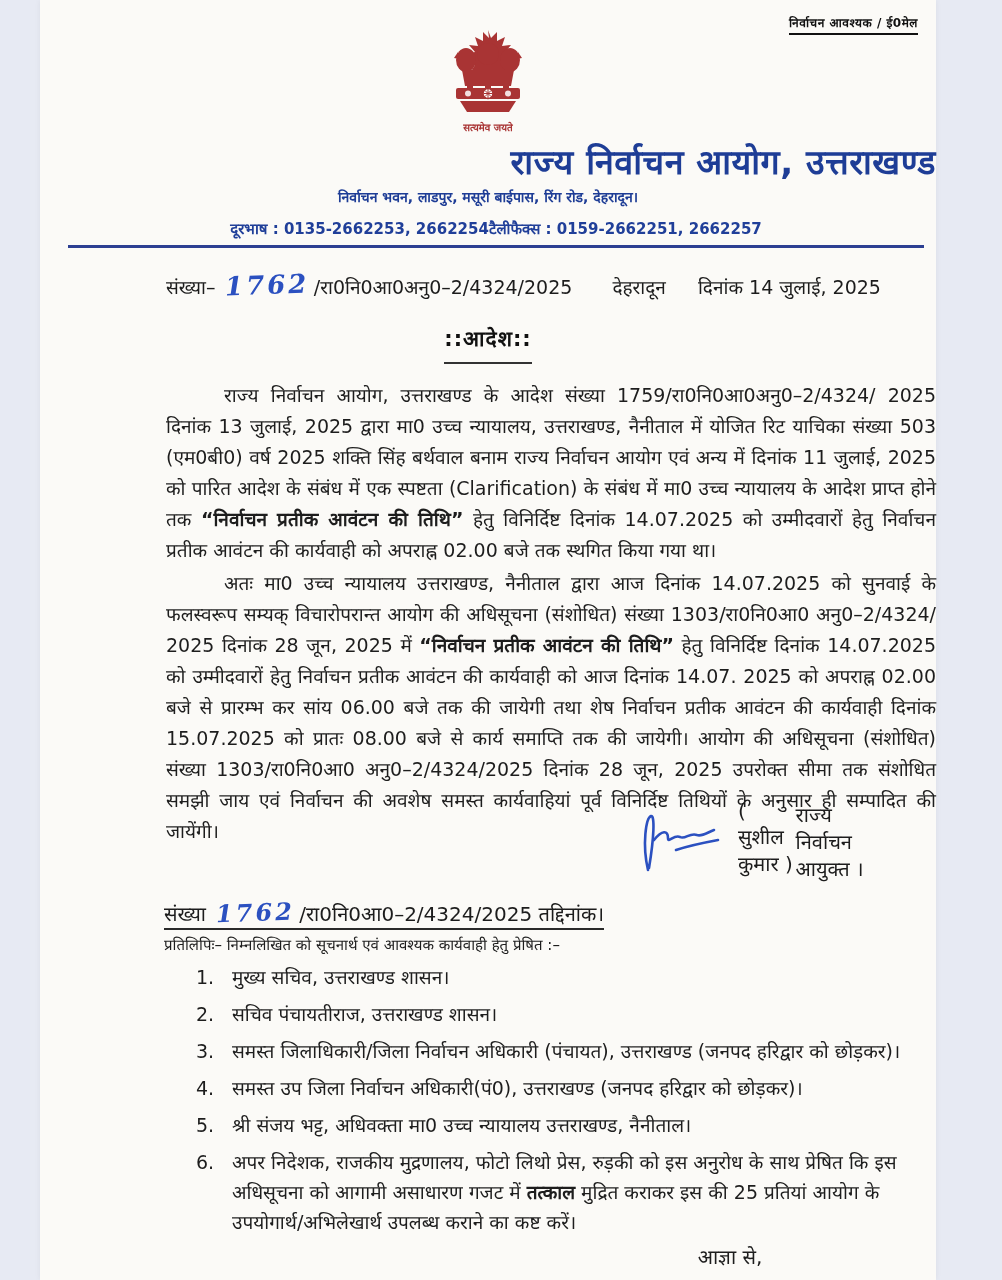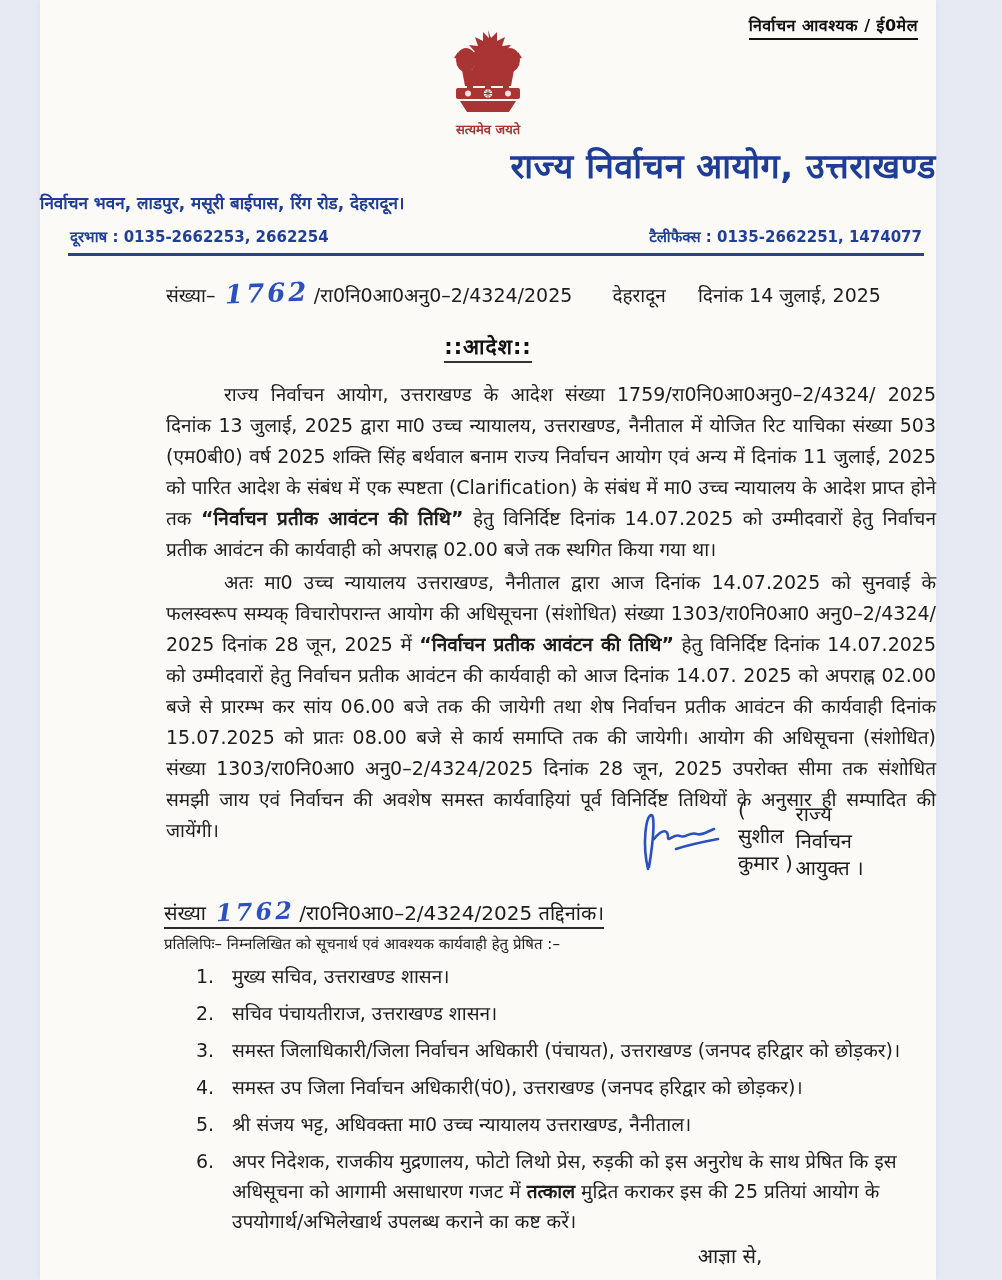--- a/index.html
+++ b/index.html
@@ -10,59 +10,59 @@
     color:#1f1f1f;
   }
   .canvas{position:relative;width:1002px;height:1280px;}
   .page{
     position:absolute;left:40px;top:0;width:896px;height:1280px;
     background:#fbfaf7;
     box-shadow:0 0 6px rgba(0,0,0,0.06);
   }
   .top-note{
     position:absolute;top:14px;right:18px;
-    font-size:16px;font-weight:bold;color:#111;
+    font-size:12px;font-weight:bold;color:#111;
     border-bottom:2px solid #111;padding-bottom:2px;
     letter-spacing:0.5px;
     text-align:right;
   }
   .emblem-wrap{margin-top:26px;text-align:center;}
   .emblem-wrap svg{display:block;margin:0 auto;}
-  .motto{font-size:13px;font-weight:bold;color:#a93434;margin-top:-2px;}
+  .motto{font-size:10px;font-weight:bold;color:#a93434;margin-top:-2px;}
   .org-name{
     text-align:right;font-size:34px;font-weight:bold;
     color:#1e3d96;margin-top:4px;letter-spacing:0.5px;
   }
   .org-address{
-    font-size:17px;font-weight:bold;
+    text-align:center;font-size:14px;font-weight:bold;
     color:#1e3d96;margin-top:3px;
   }
   .contact-row{
-    display:flex;justify-content:space-between;align-items:baseline;
+    display:flex;justify-content:center;align-items:baseline;
     margin:12px 14px 0 30px;
     font-size:15px;font-weight:bold;color:#203f99;
   }
   .rule{height:0;border:none;border-top:3px solid #2c3f92;margin:7px 12px 0 28px;}
   .ref-line{
     margin:22px 10px 0 126px;font-size:19px;font-weight:500;color:#1c1c1c;
     white-space:nowrap;
   }
   .hand{
     font-family:"DejaVu Serif","Liberation Serif",serif;
     font-style:italic;color:#2b50c0;font-weight:bold;
     font-size:26px;letter-spacing:3px;
     display:inline-block;transform:rotate(-2deg);padding:0 4px;
   }
   .hand.small{font-size:24px;}
   .ref-place{margin-left:34px;}
   .ref-date{margin-left:26px;}
   .order-heading-wrap{text-align:center;margin-top:24px;}
   .order-heading{
     display:inline-block;font-size:21px;font-weight:bold;color:#111;
-    border-bottom:2px solid #333;padding-bottom:1px;letter-spacing:1px;
+    border-bottom:2px solid #333;padding-bottom:10px;letter-spacing:1px;
   }
   .body-text{margin:16px 0 0 126px;}
   .para{
     font-size:19px;line-height:31px;text-align:justify;
     text-indent:58px;margin:0;color:#1d1d1d;
   }
   .para + .para{margin-top:2px;}
   .para b{font-weight:bold;}
   .sign1{
     width:260px;margin:-48px 58px 0 auto;
@@ -139,21 +139,21 @@
         </svg>
       </span>
       <div class="motto">सत्यमेव जयते</div>
     </div>
 
     <div class="org-name">राज्य निर्वाचन आयोग, उत्तराखण्ड</div>
     <div class="org-address">निर्वाचन भवन, लाडपुर, मसूरी बाईपास, रिंग रोड, देहरादून।</div>
 
     <div class="contact-row">
       <span>दूरभाष : 0135-2662253, 2662254</span>
-      <span>टैलीफैक्स : 0135-2662251, 1474077</span>
+      <span>टैलीफैक्स : 0159-2662251, 2662257</span>
     </div>
 
     <hr class="rule">
 
     <div class="ref-line">
       <span>संख्या–</span>
       <span class="hand">1762</span><span>/रा0नि0आ0अनु0–2/4324/2025</span>
       <span class="ref-place">देहरादून</span>
       <span class="ref-date">दिनांक 14 जुलाई,  2025</span>
     </div>

